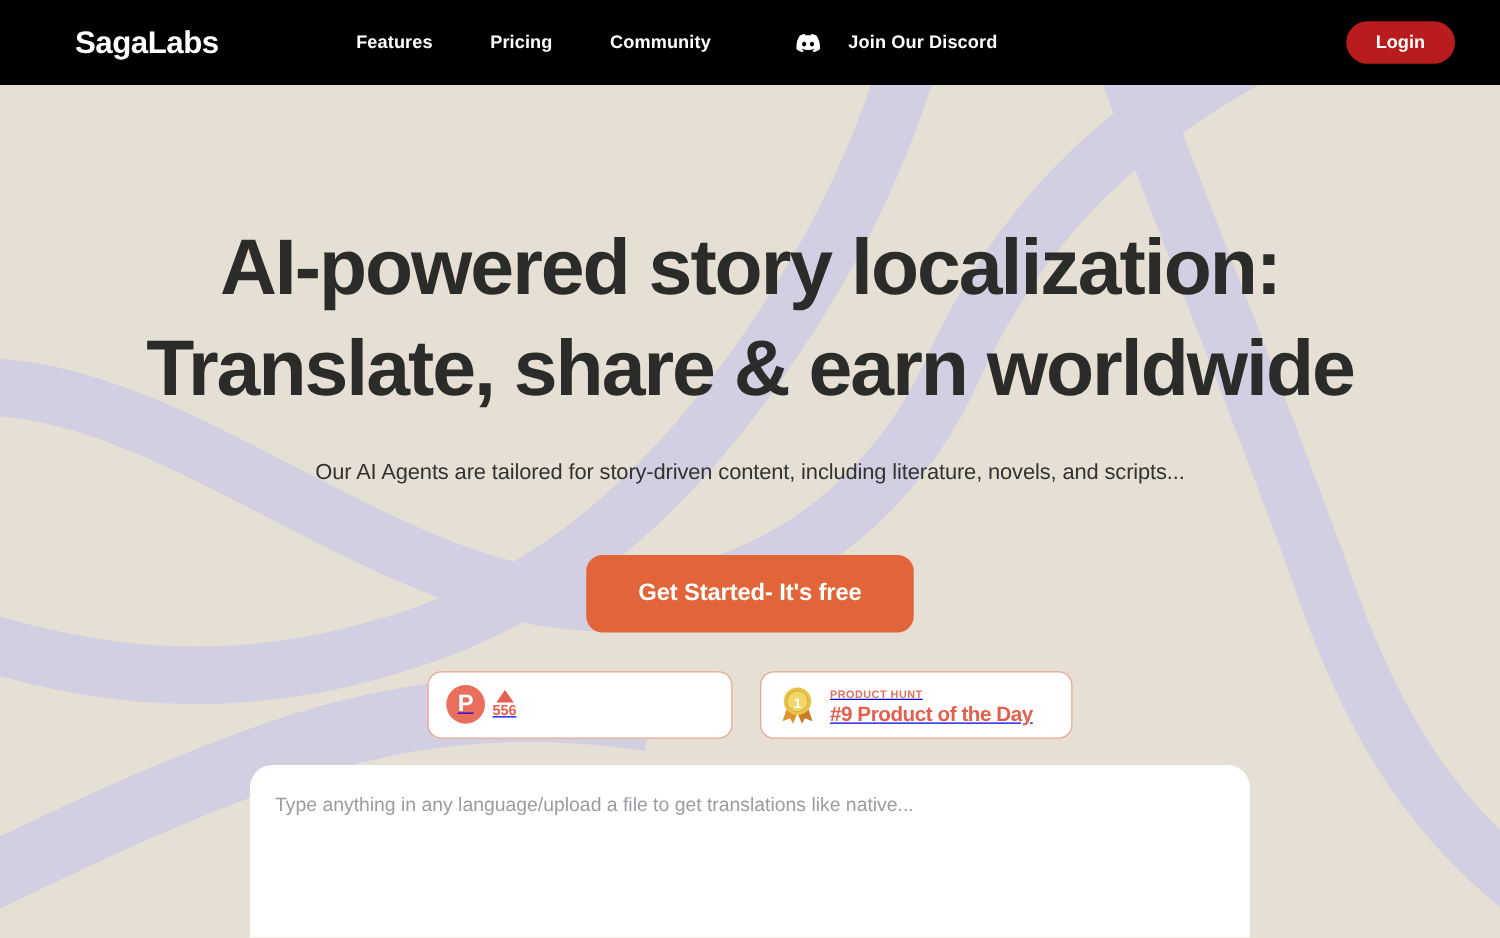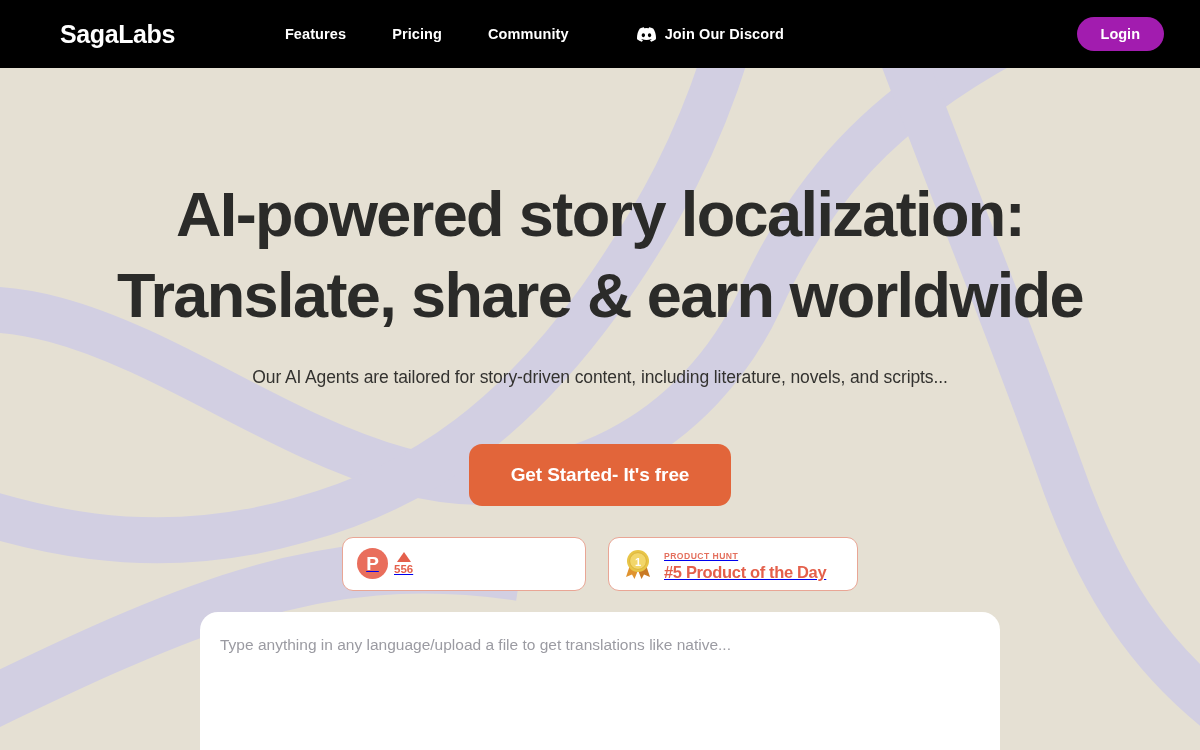--- a/index.html
+++ b/index.html
@@ -57,29 +57,29 @@
     font-size: 14.5px;
     font-weight: 700;
     text-decoration: none;
     white-space: nowrap;
     letter-spacing: 0.1px;
   }
 
   .nav-discord {
     display: flex;
     align-items: center;
-    gap: 9px;
+    gap: 23px;
     margin-left: 22px;
   }
 
   .discord-icon { display: block; }
 
   .login-btn {
     margin-left: auto;
-    background: #a21caf;
+    background: #b91c1c;
     color: #ffffff;
     font-size: 14.5px;
     font-weight: 700;
     border: none;
     border-radius: 999px;
     padding: 9px 24px;
     cursor: pointer;
     font-family: "Liberation Sans", sans-serif;
   }
 
@@ -306,21 +306,21 @@
       <svg class="medal-icon" width="30" height="32" viewBox="0 0 30 32" aria-hidden="true">
         <path d="M7 17 L3 29 L9 26.5 L11.5 31 L15.5 21 Z" fill="#e0932f"></path>
         <path d="M23 17 L27 29 L21 26.5 L18.5 31 L14.5 21 Z" fill="#c97a24"></path>
         <circle cx="15" cy="13" r="11" fill="#e8c547"></circle>
         <circle cx="15" cy="13" r="8.4" fill="#f2d66a"></circle>
         <circle cx="15" cy="13" r="8.4" fill="none" stroke="#dcb43c" stroke-width="1"></circle>
         <text x="15" y="18" text-anchor="middle" font-family="Liberation Sans, sans-serif" font-size="11" font-weight="700" fill="#ffffff">1</text>
       </svg>
       <span class="badge-text">
         <span class="badge-eyebrow">PRODUCT HUNT</span>
-        <span class="badge-main">#5 Product of the Day</span>
+        <span class="badge-main">#9 Product of the Day</span>
       </span>
     </a>
 
   </div>
 </main>
 
 <div class="prompt-box">
   <textarea class="prompt-input" placeholder="Type anything in any language/upload a file to get translations like native..." style=""></textarea>
 </div>
 

